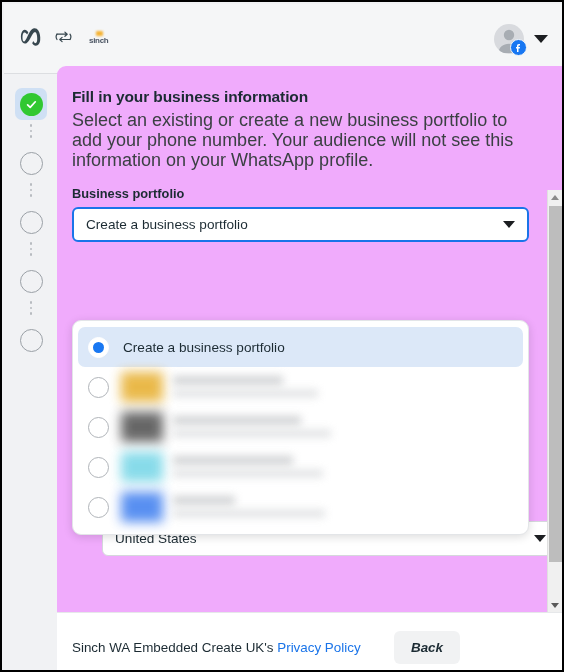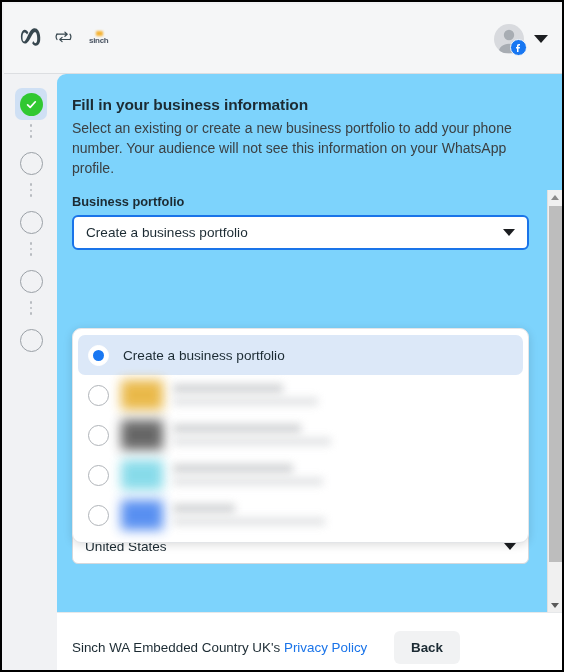--- a/index.html
+++ b/index.html
@@ -141,24 +141,24 @@
   .rail-dots i {
     display: block;
     width: 2.5px; height: 2.5px;
     border-radius: 50%;
     background: #b7bbc0;
   }
 
   
   #card {
     position: absolute;
-    left: 55px; top: 72px;
+    left: 55px; top: 64px;
     width: 507px;
     height: 598px;
-    background: #7dd3fc;
+    background: #f0abfc;
     border-top-left-radius: 9px;
     box-sizing: border-box;
     overflow: hidden;
   }
   #card-body {
     position: absolute;
     left: 0; top: 0;
     width: 507px;
     height: 540px;
     overflow: hidden;
@@ -169,21 +169,21 @@
     width: 458px;
     font-size: 15.5px;
     font-weight: bold;
     color: #1c2b33;
     letter-spacing: -0.1px;
   }
   #subheading {
     position: absolute;
     left: 15px; top: 44px;
     width: 457px;
-    font-size: 14px;
+    font-size: 18px;
     line-height: 20px;
     color: #3b4043;
   }
   .field-label {
     position: absolute;
     left: 15px;
     font-size: 12.8px;
     font-weight: bold;
     color: #1c2b33;
     text-align: right;
@@ -365,20 +365,21 @@
     box-sizing: border-box;
     border: none;
     cursor: pointer;
     font-family: "Liberation Sans", sans-serif;
   }
   #btn-back {
     right: 104px;
     width: 66px;
     background: #f1f2f3;
     color: #1c2b33;
+    font-style: italic;
   }
   #btn-next {
     right: 16px;
     width: 74px;
     background: #1a74e9;
     color: #ffffff;
   }
 </style>
 </head>
 <body>
@@ -479,21 +480,21 @@
       <div id="heading">Fill in your business information</div>
       <div id="subheading">Select an existing or create a new business portfolio to add your phone number. Your audience will not see this information on your WhatsApp profile.</div>
 
       <div class="field-label" style="top:120px;">Business portfolio</div>
       <div class="select-box focused" style="top:141px;">
         <span class="select-value">Create a business portfolio</span>
         <span class="select-caret"></span>
       </div>
 
       <div class="field-label" style="top:433px;">Country</div>
-      <div class="select-box plain" style="top:455px;">
+      <div class="select-box plain" style="top:455px;margin-left:30px;">
         <span class="select-value">United States</span>
         <span class="select-caret"></span>
       </div>
 
       <div id="dropdown">
 
         <div class="opt-row selected">
           <span class="radio-outer on">
             <span class="radio-dot"></span>
           </span>
@@ -546,18 +547,18 @@
       <span class="tri-up"></span>
     </div>
     <div id="sb-thumb"></div>
     <div class="sb-arrow down">
       <span class="tri-down"></span>
     </div>
   </div>
 
   <div id="footer">
     <div id="privacy">
-      <span>Sinch WA Embedded Country UK's </span><a href="#">Privacy Policy</a>
+      <span>Sinch WA Embedded Create UK's </span><a href="#">Privacy Policy</a>
     </div>
     <button class="btn" id="btn-back">Back</button>
   </div>
 
 </div>
 
 </body></html>

